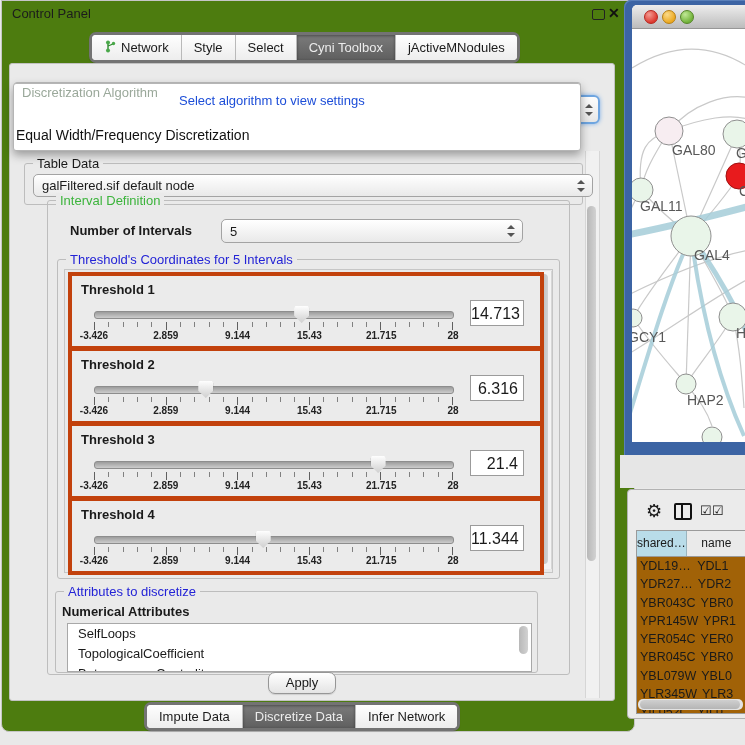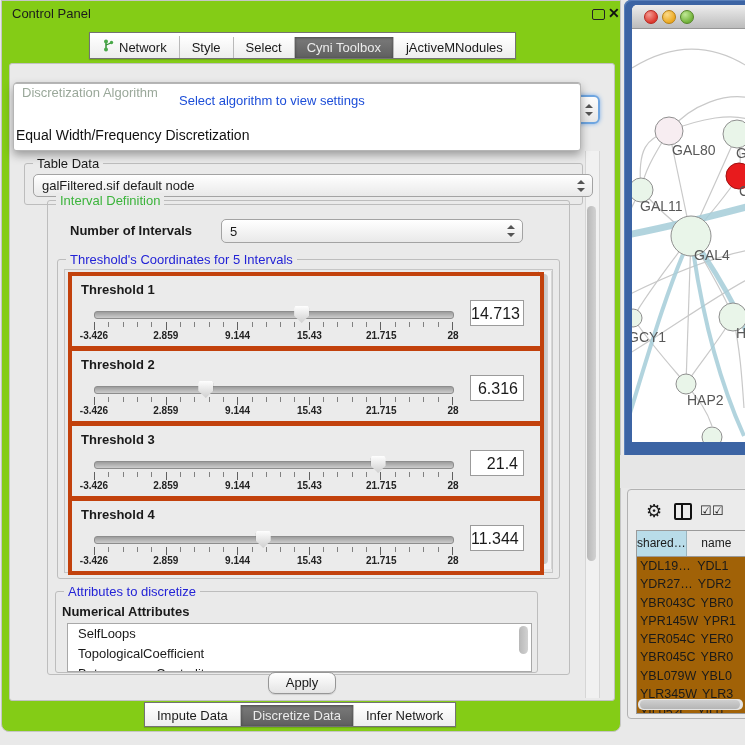--- a/index.html
+++ b/index.html
@@ -1,28 +1,28 @@
 <!DOCTYPE html>
 <html><head>
 <meta charset="utf-8">
 <style>
   html,body{margin:0;padding:0;}
   body{width:745px;height:745px;position:relative;overflow:hidden;background:#e9e9e9;
        font-family:"Liberation Sans",sans-serif;color:#1a1a1a;font-size:13px;}
   .abs{position:absolute;}
   
-  .cp-window{left:1px;top:0;width:618px;height:730px;background:#84cc16;
-             border:1px solid #c6c6c6;border-radius:0 0 8px 8px;}
+  .cp-window{left:1px;top:0;width:618px;height:730px;background:#4d7c0f;
+             border:1px solid #c6c6c6;border-radius:0 0 8px 8px;padding-left:14px;}
   .cp-titlebar{left:0;top:0;width:618px;height:24px;}
   .cp-title{left:10px;top:5px;font-size:13px;color:#1c1c1c;}
   .float-icon{left:590px;top:8px;width:11px;height:9px;border:1.5px solid #222;border-radius:2px;}
   .close-icon{left:606px;top:4px;font-size:14px;font-weight:bold;color:#111;}
   
-  .seg{display:flex;border:1px solid #737373;border-radius:0;overflow:hidden;
-       background:#fff;box-shadow:0 1px 1px rgba(0,0,0,.15);align-items:flex-end;}
+  .seg{display:flex;border:3px solid #737373;border-radius:7px;overflow:hidden;
+       background:#fff;box-shadow:0 1px 1px rgba(0,0,0,.15);}
   .seg .tab{padding:3px 12px;font-size:13px;background:linear-gradient(#fefefe,#ededed);
             border-right:1px solid #b9b9b9;white-space:nowrap;display:flex;align-items:center;gap:5px;}
   .seg .tab:last-child{border-right:none;}
   .seg .tab.sel{background:linear-gradient(#7b7b7b,#5f5f5f);color:#ececec;
                 box-shadow:inset 0 1px 3px rgba(0,0,0,.4);}
   .top-tabs{left:87px;top:31px;height:25px;}
   .bottom-tabs{left:142px;top:701px;height:23px;}
   
   .content{left:7px;top:62px;width:604px;height:636px;background:#eaeaea;
            border:1px solid #c2c2c2;border-radius:3px;}

